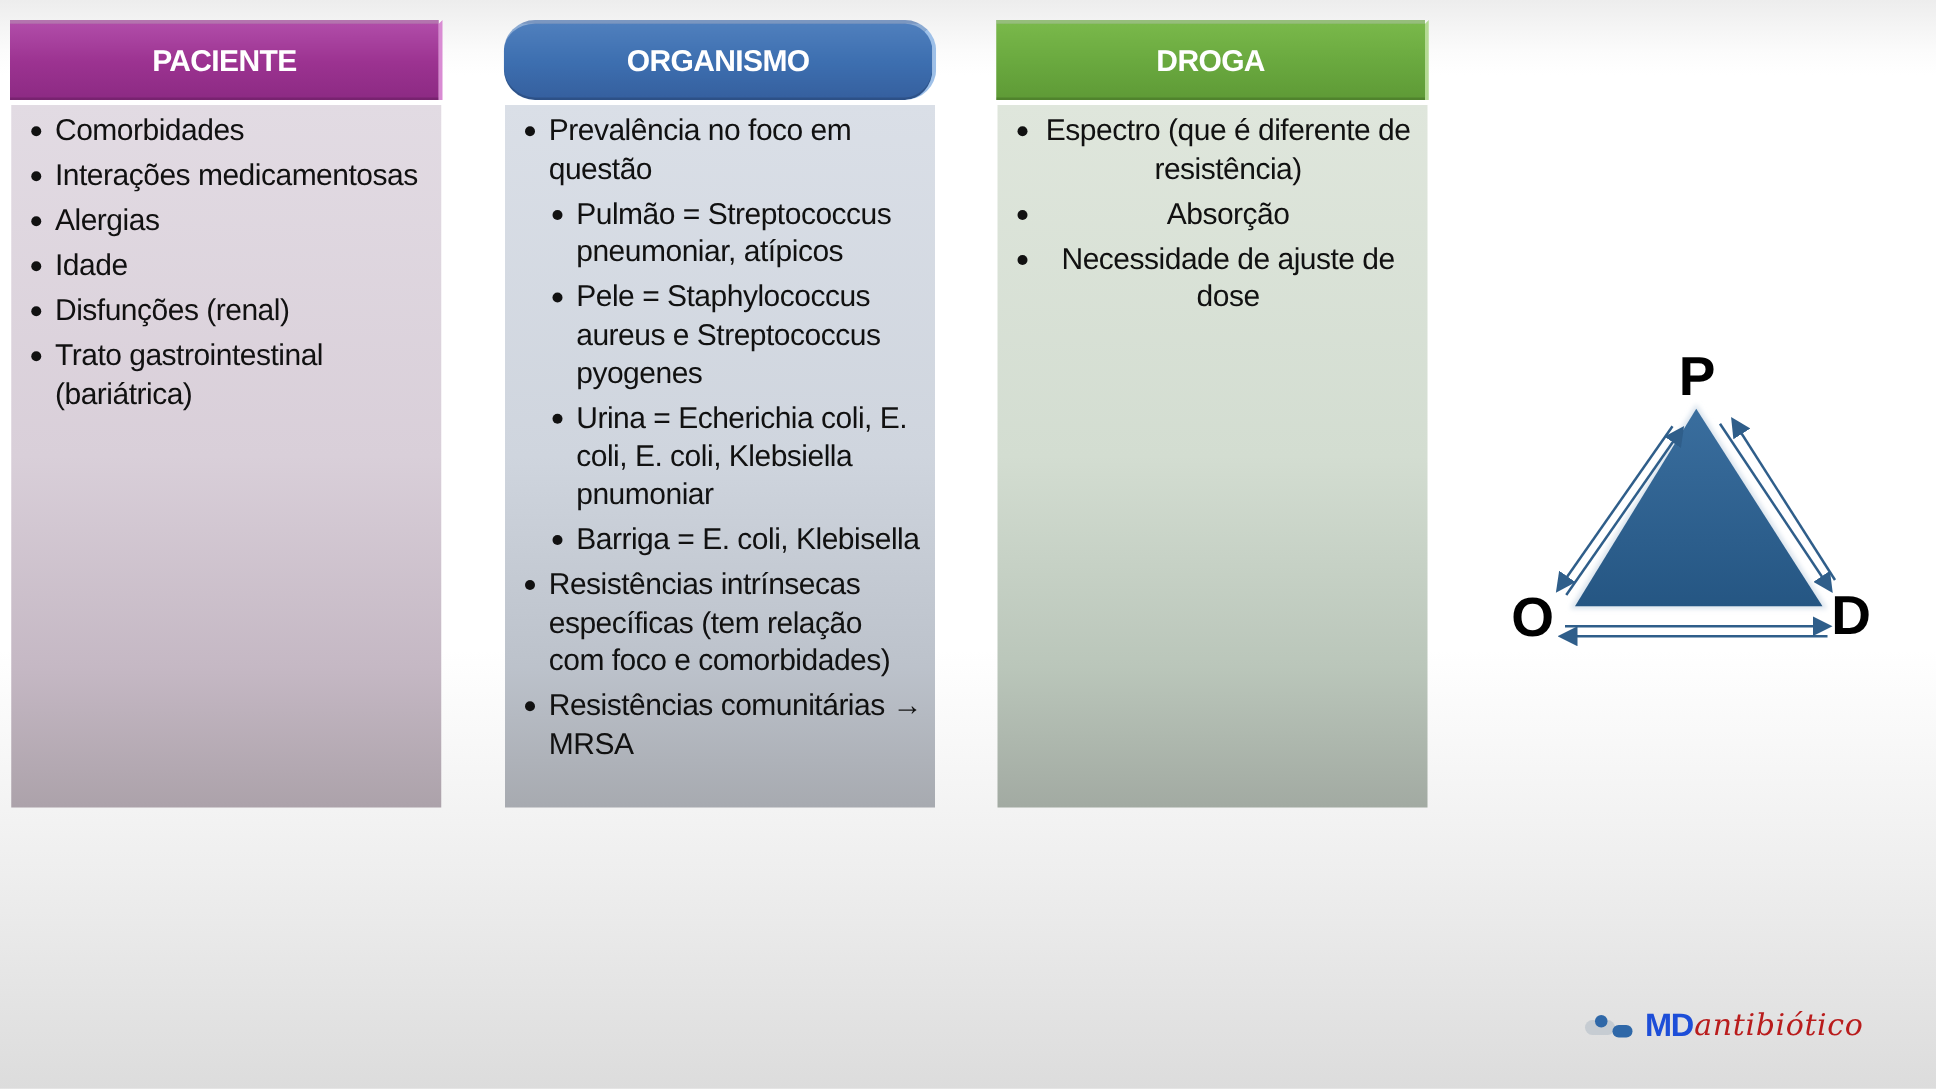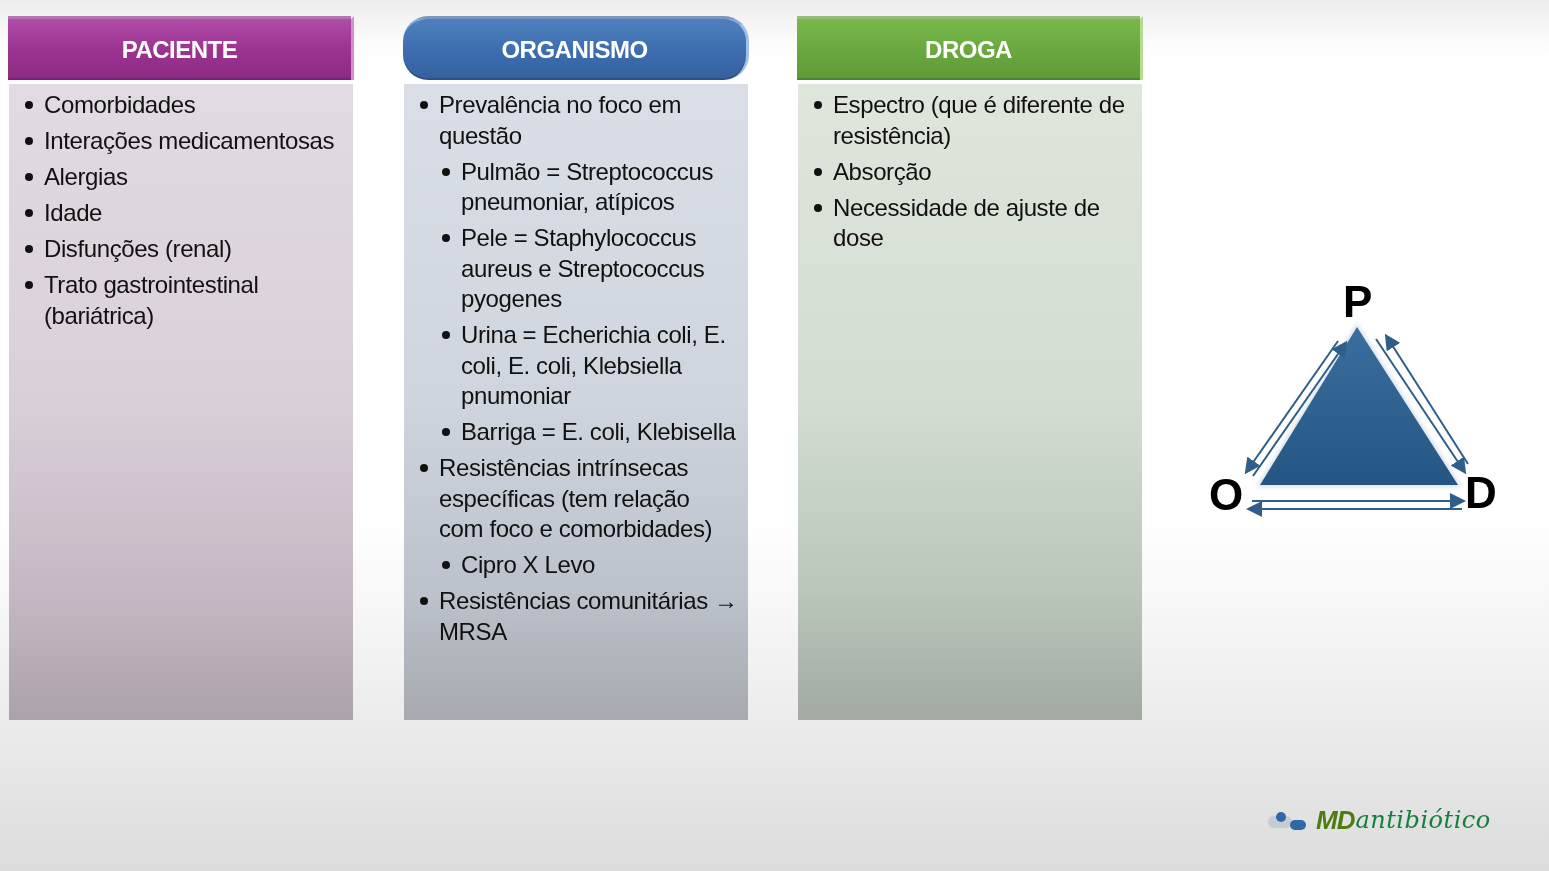--- a/index.html
+++ b/index.html
@@ -11,21 +11,21 @@
       height: 871px;
       overflow: hidden;
       position: relative;
       font-family: "Liberation Sans", "DejaVu Sans", sans-serif;
       background: linear-gradient(to bottom, #ededed 0px, #fbfbfb 40px, #ffffff 60px, #ffffff 520px, #eeeeee 700px, #dcdcdc 871px);
     }
     .column {
       position: absolute;
       top: 16px;
       width: 346px;
-      height: 704px;
+      height: 630px;
     }
     .col-header {
       position: absolute;
       left: 0;
       top: 0;
       width: 100%;
       height: 64px;
       display: flex;
       align-items: center;
       justify-content: center;
@@ -47,21 +47,21 @@
       padding: 6px 10px 0 14px;
     }
     .col-paciente { left: 8px; }
     .col-paciente .col-header { background: linear-gradient(to bottom, #b04ca8 0%, #9c3391 50%, #8c2a83 100%); border-right: 3px solid #d98bd3; }
     .col-paciente .col-body { background: linear-gradient(to bottom, #e2dbe3 0%, #d9cfd9 50%, #c5b8c4 80%, #aca2aa 100%); }
 
     .col-organismo { left: 403px; }
     .col-organismo .col-header { background: linear-gradient(to bottom, #4f7fbd 0%, #3d6fb0 50%, #355f9e 100%); border-right: 3px solid #9ec0e8; border-radius: 25px; }
     .col-organismo .col-body { background: linear-gradient(to bottom, #dadfe7 0%, #cfd5de 50%, #bcc2cb 80%, #a7aab0 100%); }
 
-    .col-droga { left: 797px; }
+    .col-droga { left: 797px; text-align: center; }
     .col-droga .col-header { background: linear-gradient(to bottom, #79b84a 0%, #6aa93f 50%, #5e9a36 100%); border-right: 3px solid #b4da94; }
     .col-droga .col-body { background: linear-gradient(to bottom, #dfe6dc 0%, #d3ddd1 50%, #bac6ba 80%, #a2aaa2 100%); }
 
     ul.items {
       list-style: none;
       margin: 0;
       padding: 0;
     }
     ul.items > li {
       position: relative;
@@ -125,30 +125,29 @@
       position: absolute; left: 8px; top: 4px; width: 10px; height: 10px; border-radius: 50%; background: #2f68a8;
     }
     .logo-pill .d2 {
       position: absolute; left: 22px; top: 12px; width: 16px; height: 10px; border-radius: 5px; background: #2f68a8;
     }
     .logo-pill .trail {
       position: absolute; left: 0px; top: 8px; width: 24px; height: 12px; border-radius: 6px; background: rgba(180,190,200,0.6);
     }
     .logo-md {
       font-weight: bold;
-      font-style: italic;
       font-size: 26px;
-      color: #4d7c0f;
+      color: #1d4ed8;
       letter-spacing: -1px;
     }
     .logo-rest {
       font-family: "DejaVu Serif", serif;
       font-style: italic;
       font-size: 24px;
-      color: #15803d;
+      color: #b91c1c;
       margin-left: 1px;
       letter-spacing: 0.5px;
     }
   </style>
 </head>
 <body>
 
 <div class="column col-paciente">
   <div class="col-header">PACIENTE</div>
   <div class="col-body">
@@ -166,21 +165,20 @@
 <div class="column col-organismo">
   <div class="col-header">ORGANISMO</div>
   <div class="col-body">
     <ul class="items">
       <li>Prevalência no foco em questão</li>
       <li class="sub">Pulmão = Streptococcus pneumoniar, atípicos</li>
       <li class="sub">Pele = Staphylococcus aureus e Streptococcus pyogenes</li>
       <li class="sub">Urina = Echerichia coli, E. coli, E. coli, Klebsiella pnumoniar</li>
       <li class="sub">Barriga = E. coli, Klebisella</li>
       <li>Resistências intrínsecas específicas (tem relação com foco e comorbidades)</li>
-      <li class="sub">Cipro X Levo</li>
       <li>Resistências comunitárias → MRSA</li>
     </ul>
   </div>
 </div>
 
 <div class="column col-droga">
   <div class="col-header">DROGA</div>
   <div class="col-body">
     <ul class="items">
       <li>Espectro (que é diferente de resistência)</li>

